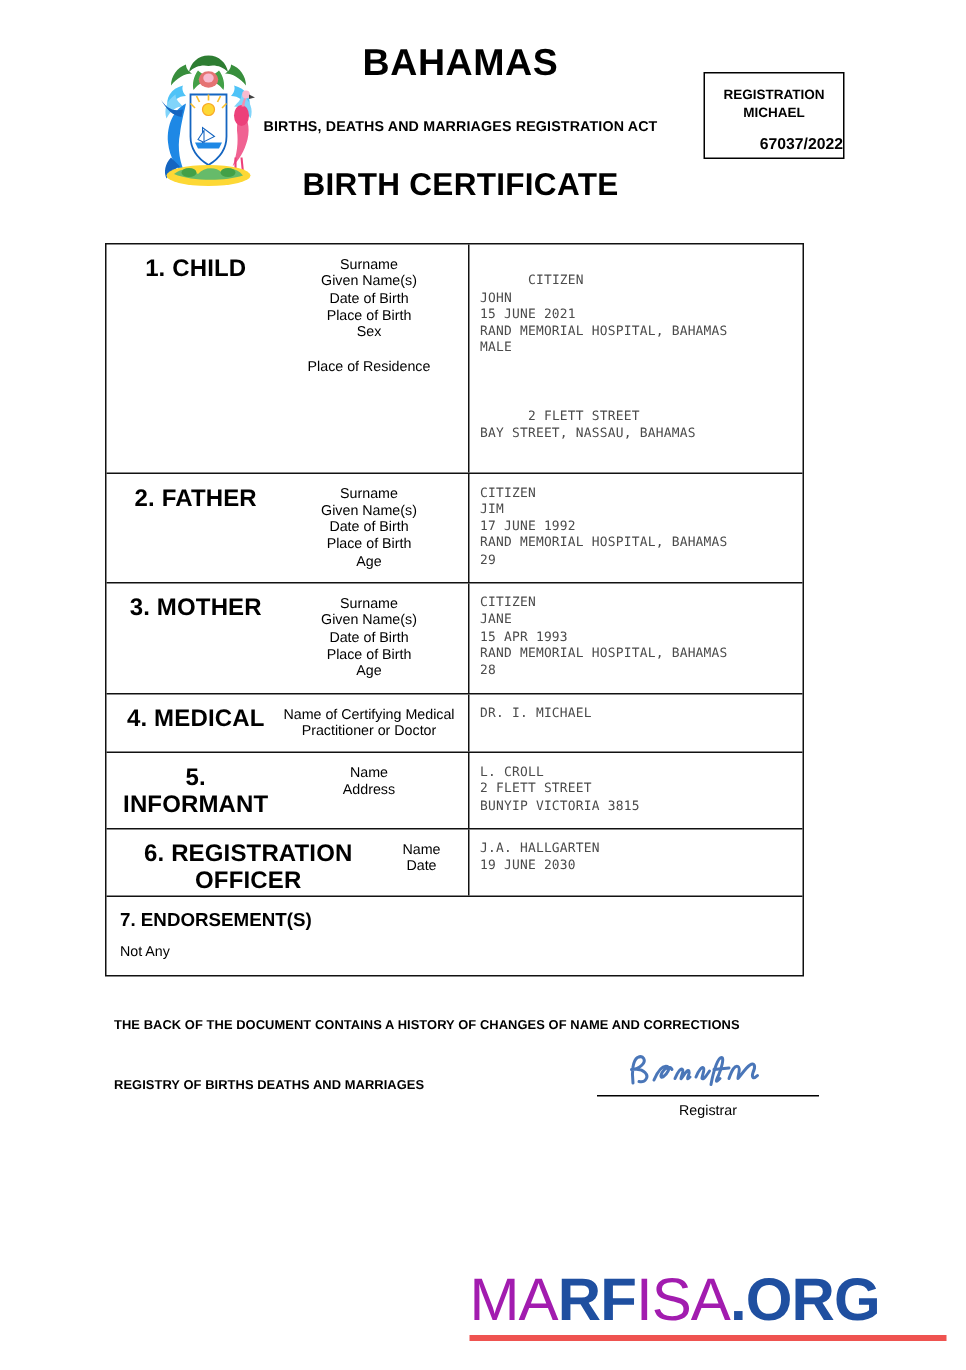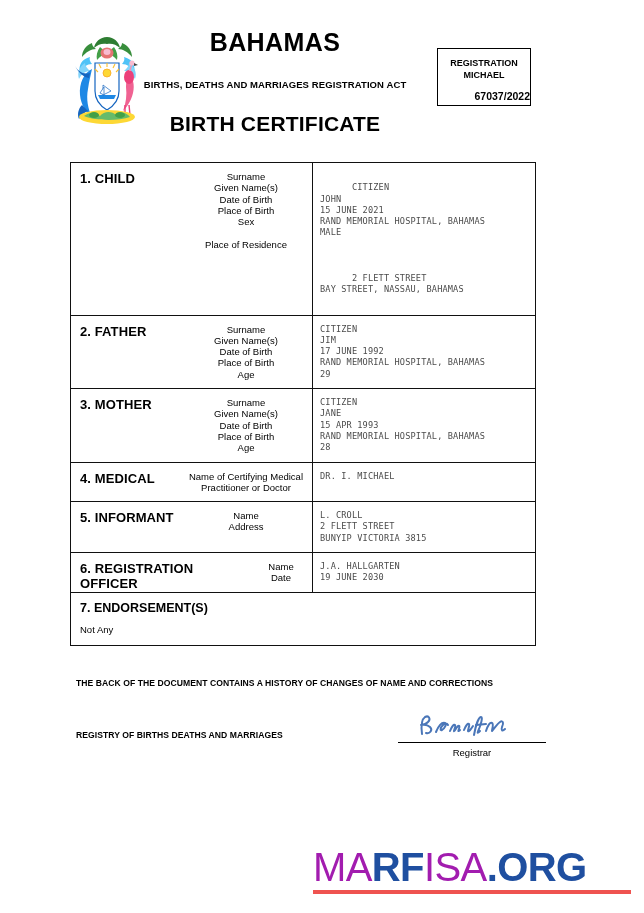--- a/index.html
+++ b/index.html
@@ -13,20 +13,21 @@
     position: relative;
     font-family: "Liberation Sans", sans-serif;
     color: #000;
     overflow: hidden;
   }
 
   
   .header {
     position: relative;
     height: 148px;
+    margin-left: 32px;
   }
   .crest {
     position: absolute;
     left: 70px;
     top: 33px;
     width: 74px;
     height: 92px;
   }
   .title-block {
     position: absolute;
@@ -90,25 +91,26 @@
     display: flex;
     border-bottom: 1.2px solid #111;
     min-height: 24px;
   }
   .cert-table .row:last-child {
     border-bottom: none;
   }
   .sec-title {
     width: 110px;
     flex: 0 0 110px;
-    font-size: 13px;
+    font-size: 16px;
     font-weight: bold;
     padding: 8px 0 0 9px;
     box-sizing: border-box;
     letter-spacing: 0.1px;
+    text-align: center;
   }
   .sec-title.wide {
     width: 180px;
     flex: 0 0 180px;
   }
   .labels {
     flex: 1 1 auto;
     text-align: center;
     font-size: 9.5px;
     font-weight: normal;
@@ -158,21 +160,21 @@
     font-size: 8.6px;
     font-weight: bold;
     letter-spacing: 0.05px;
   }
   .certify {
     font-size: 10px;
     margin-top: 17px;
     padding-left: 4px;
   }
   .registry-line {
-    margin-top: 36px;
+    margin-top: 24px;
     position: relative;
     height: 54px;
   }
   .registry-label {
     font-size: 8.6px;
     font-weight: bold;
     position: absolute;
     left: 0;
     top: 6px;
     letter-spacing: 0.05px;

